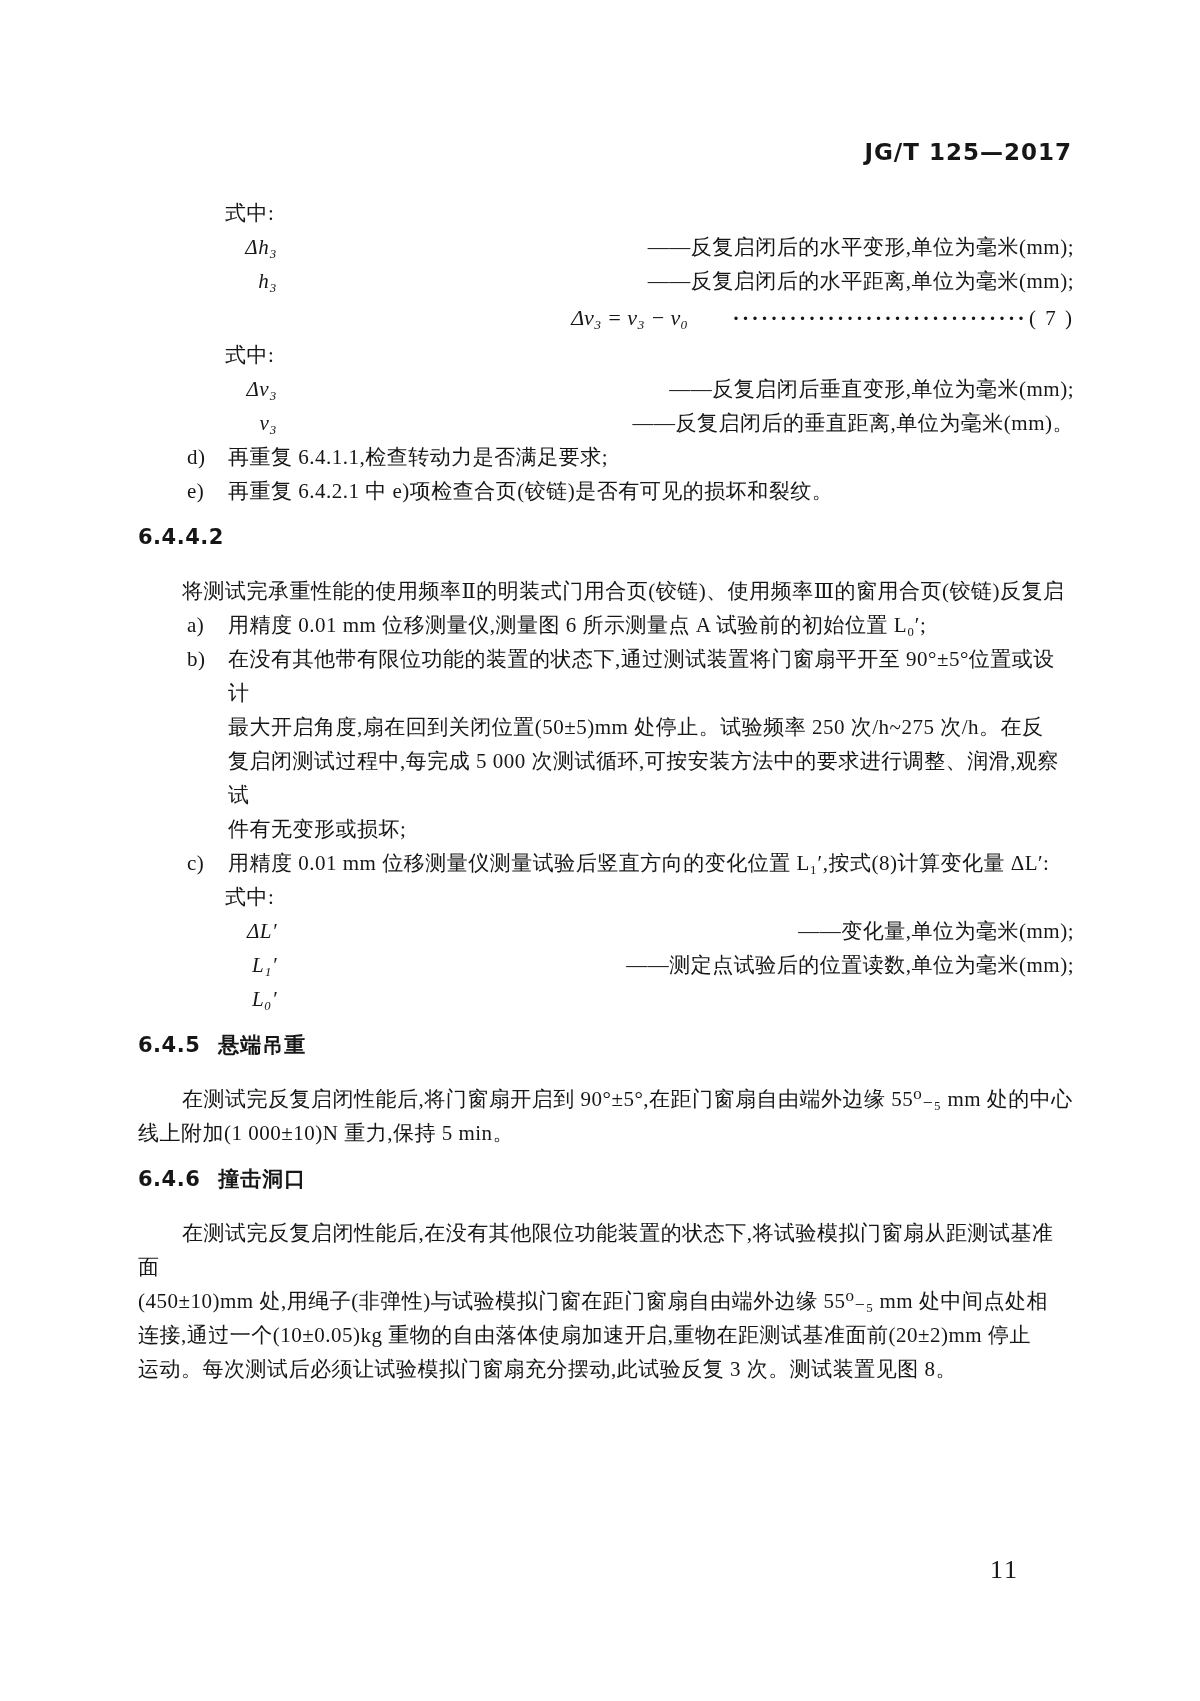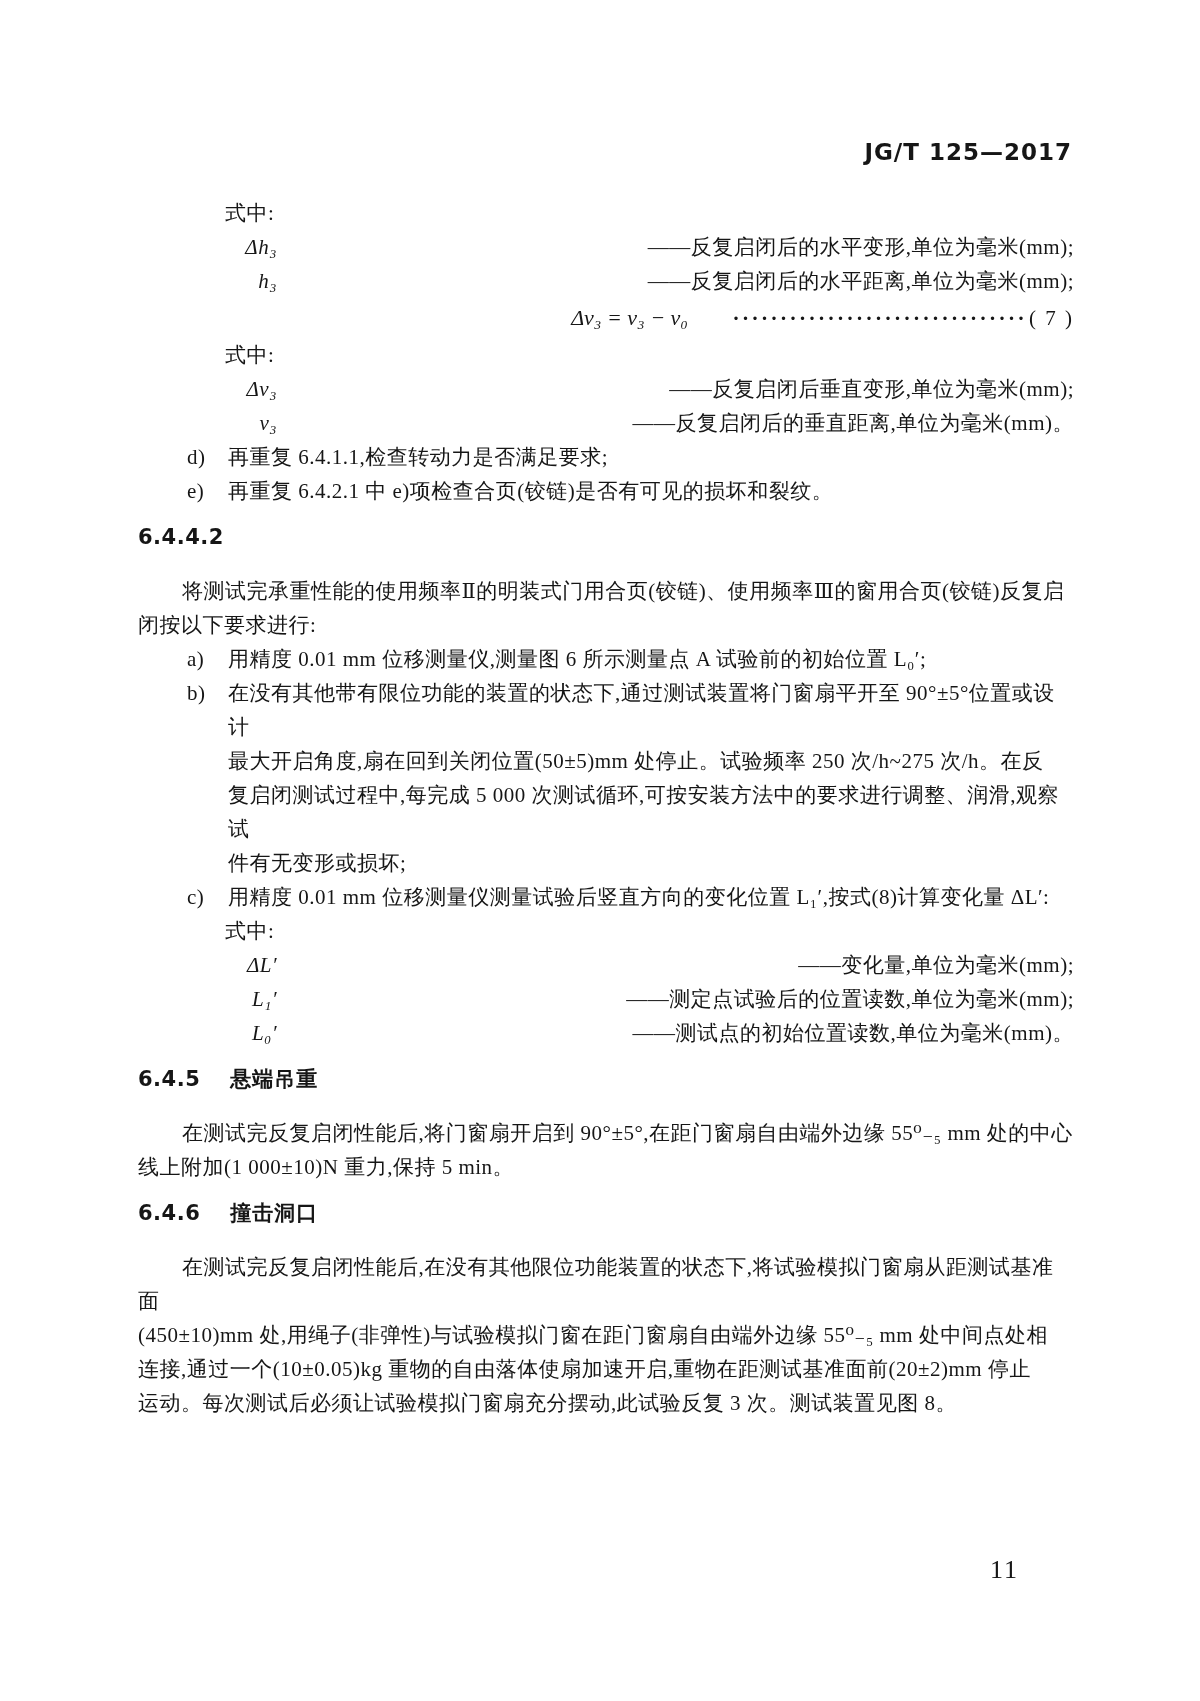--- a/index.html
+++ b/index.html
@@ -47,21 +47,21 @@
   .list-body { flex: 1; }
 
   
   .heading {
     display: flex;
     font-family: "DejaVu Sans", "Liberation Sans", sans-serif;
     font-weight: 700; font-size: 21px; line-height: 30px;
     letter-spacing: 1px;
     margin: 14px 0 22px 0;
   }
-  .heading .h-num { flex: 0 0 auto; margin-right: 30px; letter-spacing: 0.5px; }
+  .heading .h-num { flex: 0 0 auto; margin-right: 18px; letter-spacing: 0.5px; }
 
   
   .para .line { }
   .para .first { text-indent: 44px; }
 
   .page-number {
     position: absolute; top: 1555px; left: 990px;
     font-size: 26px; letter-spacing: 2px;
   }
 </style>
@@ -120,21 +120,20 @@
         </span>
       </div>
     </div>
 
     <div class="heading">
       <span class="h-num">6.4.4.2</span>
     </div>
 
     <div class="para">
       <div class="line first">将测试完承重性能的使用频率Ⅱ的明装式门用合页(铰链)、使用频率Ⅲ的窗用合页(铰链)反复启</div>
-      <div class="line">闭按以下要求进行:</div>
     </div>
 
     <div>
       <div class="list-item">
         <span class="list-label">a)</span>
         <span class="list-body">
           <span class="line">用精度 0.01 mm 位移测量仪,测量图 6 所示测量点 A 试验前的初始位置 L₀′;</span>
         </span>
       </div>
       <div class="list-item">
@@ -160,21 +159,20 @@
       <div class="term-row">
         <span class="term-sym">ΔL′</span>
         <span class="term-def">——变化量,单位为毫米(mm);</span>
       </div>
       <div class="term-row">
         <span class="term-sym">L₁′</span>
         <span class="term-def">——测定点试验后的位置读数,单位为毫米(mm);</span>
       </div>
       <div class="term-row">
         <span class="term-sym">L₀′</span>
-        <span class="term-def">——测试点的初始位置读数,单位为毫米(mm)。</span>
       </div>
     </div>
 
     <div class="heading">
       <span class="h-num">6.4.5</span>
       <span class="h-title">悬端吊重</span>
     </div>
 
     <div class="para">
       <div class="line first">在测试完反复启闭性能后,将门窗扇开启到 90°±5°,在距门窗扇自由端外边缘 55⁰₋₅ mm 处的中心</div>

